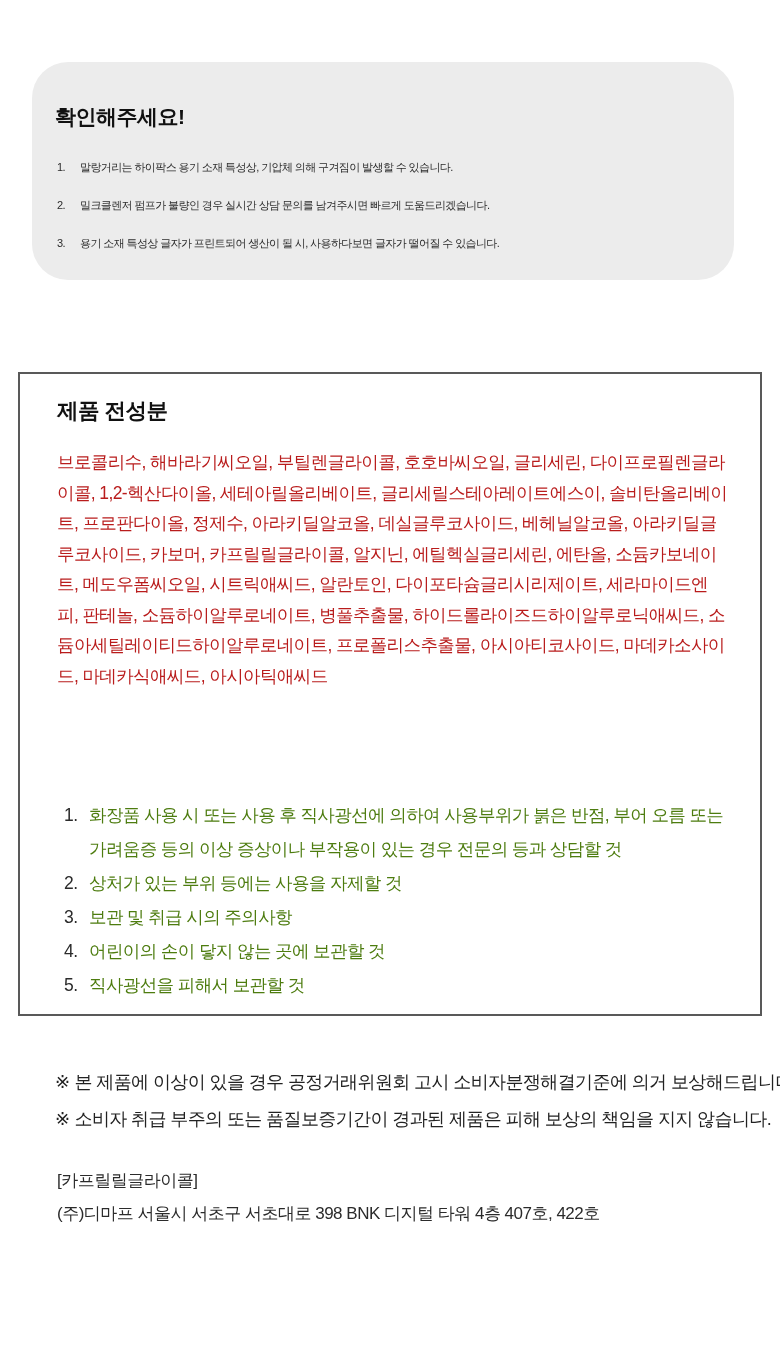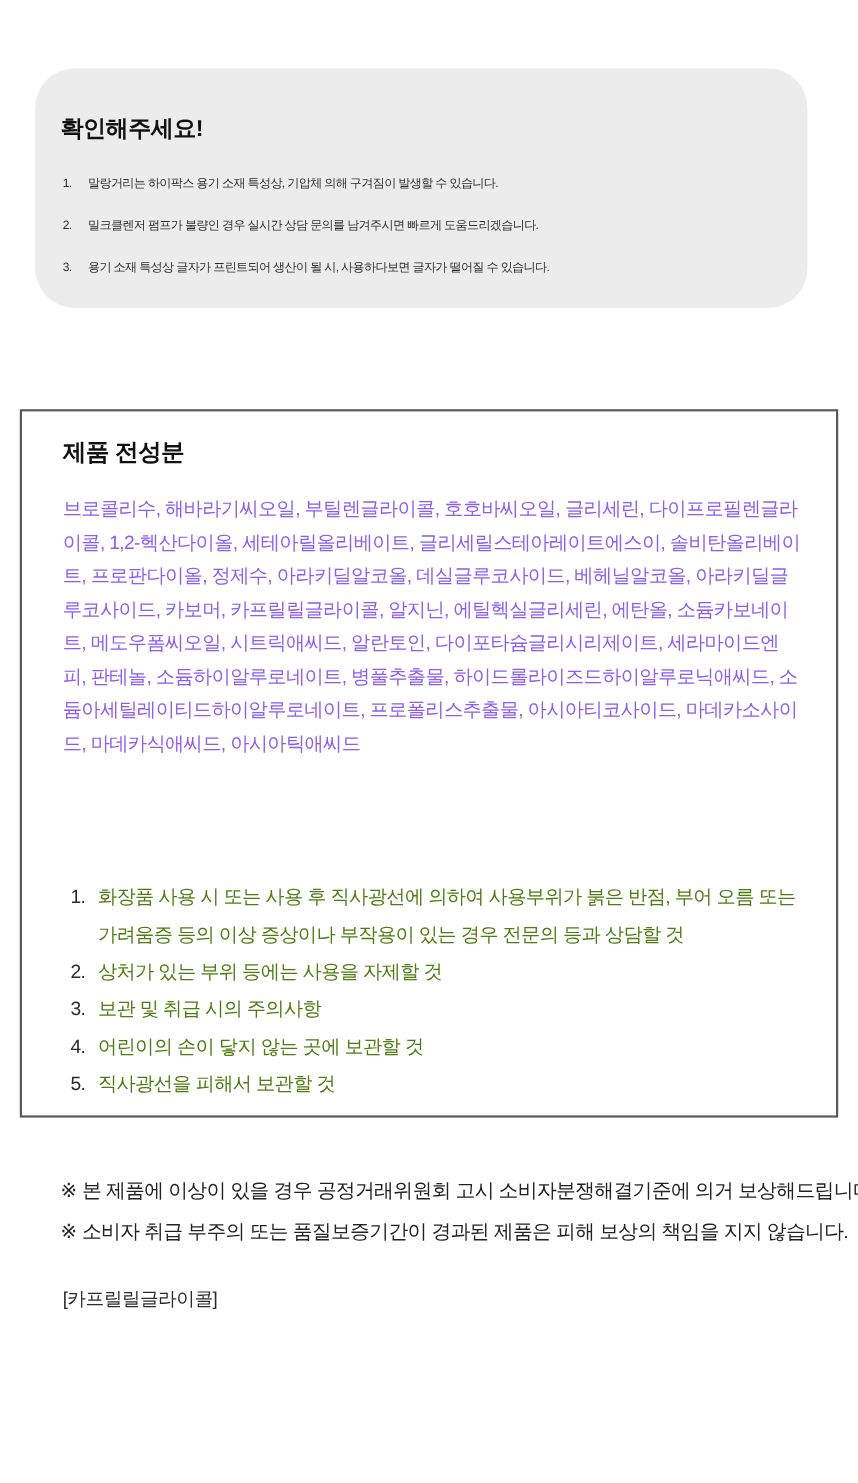--- a/index.html
+++ b/index.html
@@ -80,21 +80,21 @@
   }
   .ingredients-title { top: 22px; }
   .ingredients-text {
     position: absolute;
     left: 37px;
     top: 73px;
     width: 672px;
     margin: 0;
     font-size: 17.5px;
     line-height: 30.5px;
-    color: #8b5cf6;
+    color: #b91c1c;
     letter-spacing: -0.6px;
     word-break: break-all;
   }
   .precautions-title { top: 379px; }
   .precautions-list {
     position: absolute;
     left: 42px;
     top: 424px;
     width: 680px;
     margin: 0;
@@ -176,16 +176,17 @@
       <div class="note-line">
         <span class="note-marker">※</span><span>본 제품에 이상이 있을 경우 공정거래위원회 고시 소비자분쟁해결기준에 의거 보상해드립니다.</span>
       </div>
       <div class="note-line">
         <span class="note-marker">※</span><span>소비자 취급 부주의 또는 품질보증기간이 경과된 제품은 피해 보상의 책임을 지지 않습니다.</span>
       </div>
     </div>
 
     <div class="seller">
       <div class="seller-label">[카프릴릴글라이콜]</div>
+      <div class="seller-address">(주)디마프 서울시 서초구 서초대로 398 BNK 디지털 타워 4층 407호, 422호</div>
     </div>
 
   </div>
 </div>
 
 </body></html>

